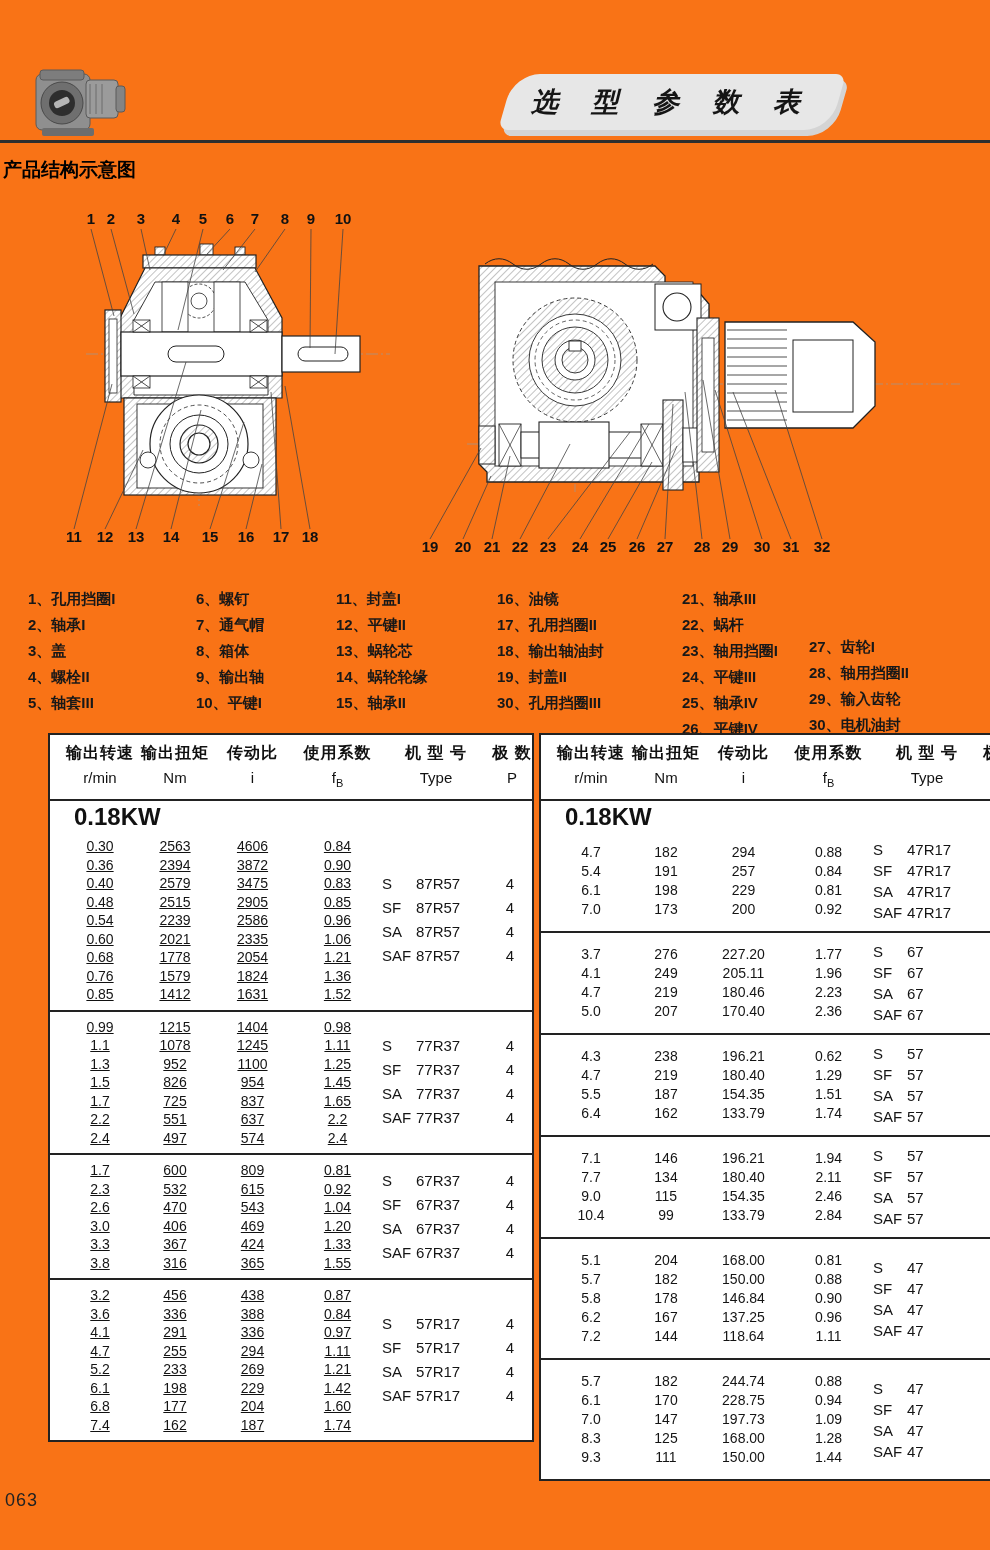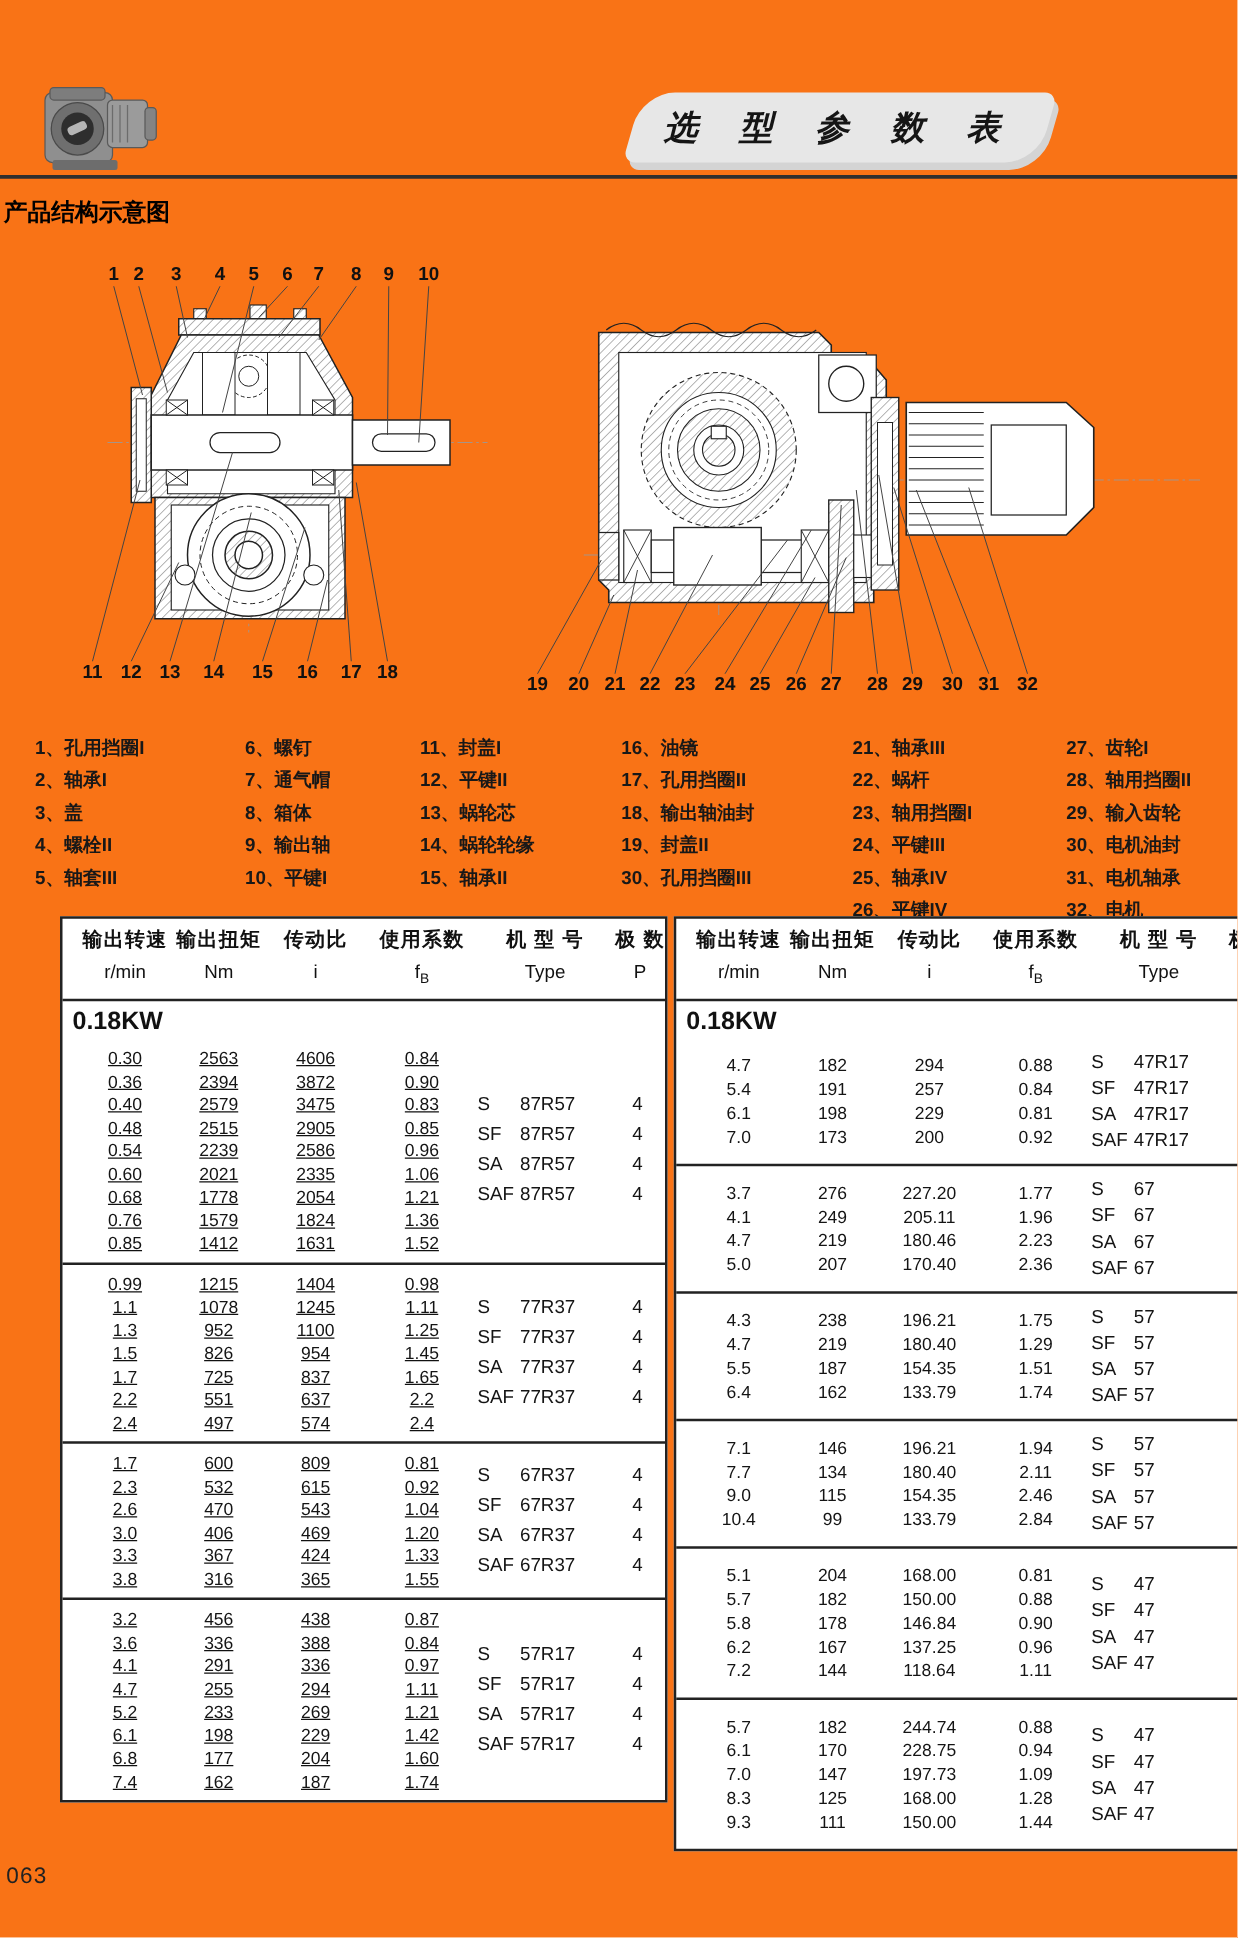--- a/index.html
+++ b/index.html
@@ -27,21 +27,21 @@
   
   .ptable{position:absolute;top:733px;border:2px solid #222;background:#fff;margin-left:40px;}
   .lt{left:8px;width:482px;}
   .rt{left:499px;width:484px;}
   .t-head{display:grid;grid-template-columns:80px 70px 85px 85px 112px 40px;
           padding:5px 0 4px 10px;border-bottom:2px solid #222;}
   .hcell{text-align:center;}
   .hcell .cn{font-size:16px;font-weight:bold;line-height:26px;letter-spacing:1px;}
   .hcell .en{font-size:15px;line-height:24px;}
   .hcell .en sub{font-size:11px;}
-  .power{height:30px;line-height:32px;padding-left:8px;font-size:20px;font-weight:bold;}
+  .power{height:30px;line-height:32px;padding-left:24px;font-size:24px;font-weight:bold;}
   .block{position:relative;}
   .lt .block{padding:6px 0;text-decoration:underline;}
   .rt .block{padding:12px 0;}
   .block + .block{border-top:2px solid #222;}
   .t-row{display:grid;grid-template-columns:80px 70px 85px 85px;padding-left:10px;}
   .lt .t-row{height:18.5px;line-height:18.5px;}
   .rt .t-row{height:19px;line-height:19px;}
   .t-row span{text-align:center;font-size:14px;color:#141414;}
   .types{position:absolute;left:332px;top:50%;transform:translateY(-50%);width:146px;}
   .type-row{display:grid;grid-template-columns:34px 76px 36px;font-size:15px;color:#141414;}
@@ -282,21 +282,21 @@
         <div>30、孔用挡圈III</div>
       </div>
       <div class="legend-col" style="left: 682px;">
         <div>21、轴承III</div>
         <div>22、蜗杆</div>
         <div>23、轴用挡圈I</div>
         <div>24、平键III</div>
         <div>25、轴承IV</div>
         <div>26、平键IV</div>
       </div>
-      <div class="legend-col" style="left: 853px;">
+      <div class="legend-col" style="left: 809px; margin-top: 48px;">
         <div>27、齿轮I</div>
         <div>28、轴用挡圈II</div>
         <div>29、输入齿轮</div>
         <div>30、电机油封</div>
         <div>31、电机轴承</div>
         <div>32、电机</div>
       </div>
     </div>
 
   <div id="left-table" class="ptable lt">
@@ -726,21 +726,21 @@
             <span class="mdl">67</span>
             <span class="pp">6</span>
           </div>
         </div>
       </div>
       <div class="block">
         <div class="t-row">
           <span>4.3</span>
           <span>238</span>
           <span>196.21</span>
-          <span>1.75</span>
+          <span>0.62</span>
         </div>
         <div class="t-row">
           <span>4.7</span>
           <span>219</span>
           <span>180.40</span>
           <span>1.29</span>
         </div>
         <div class="t-row">
           <span>5.5</span>
           <span>187</span>

